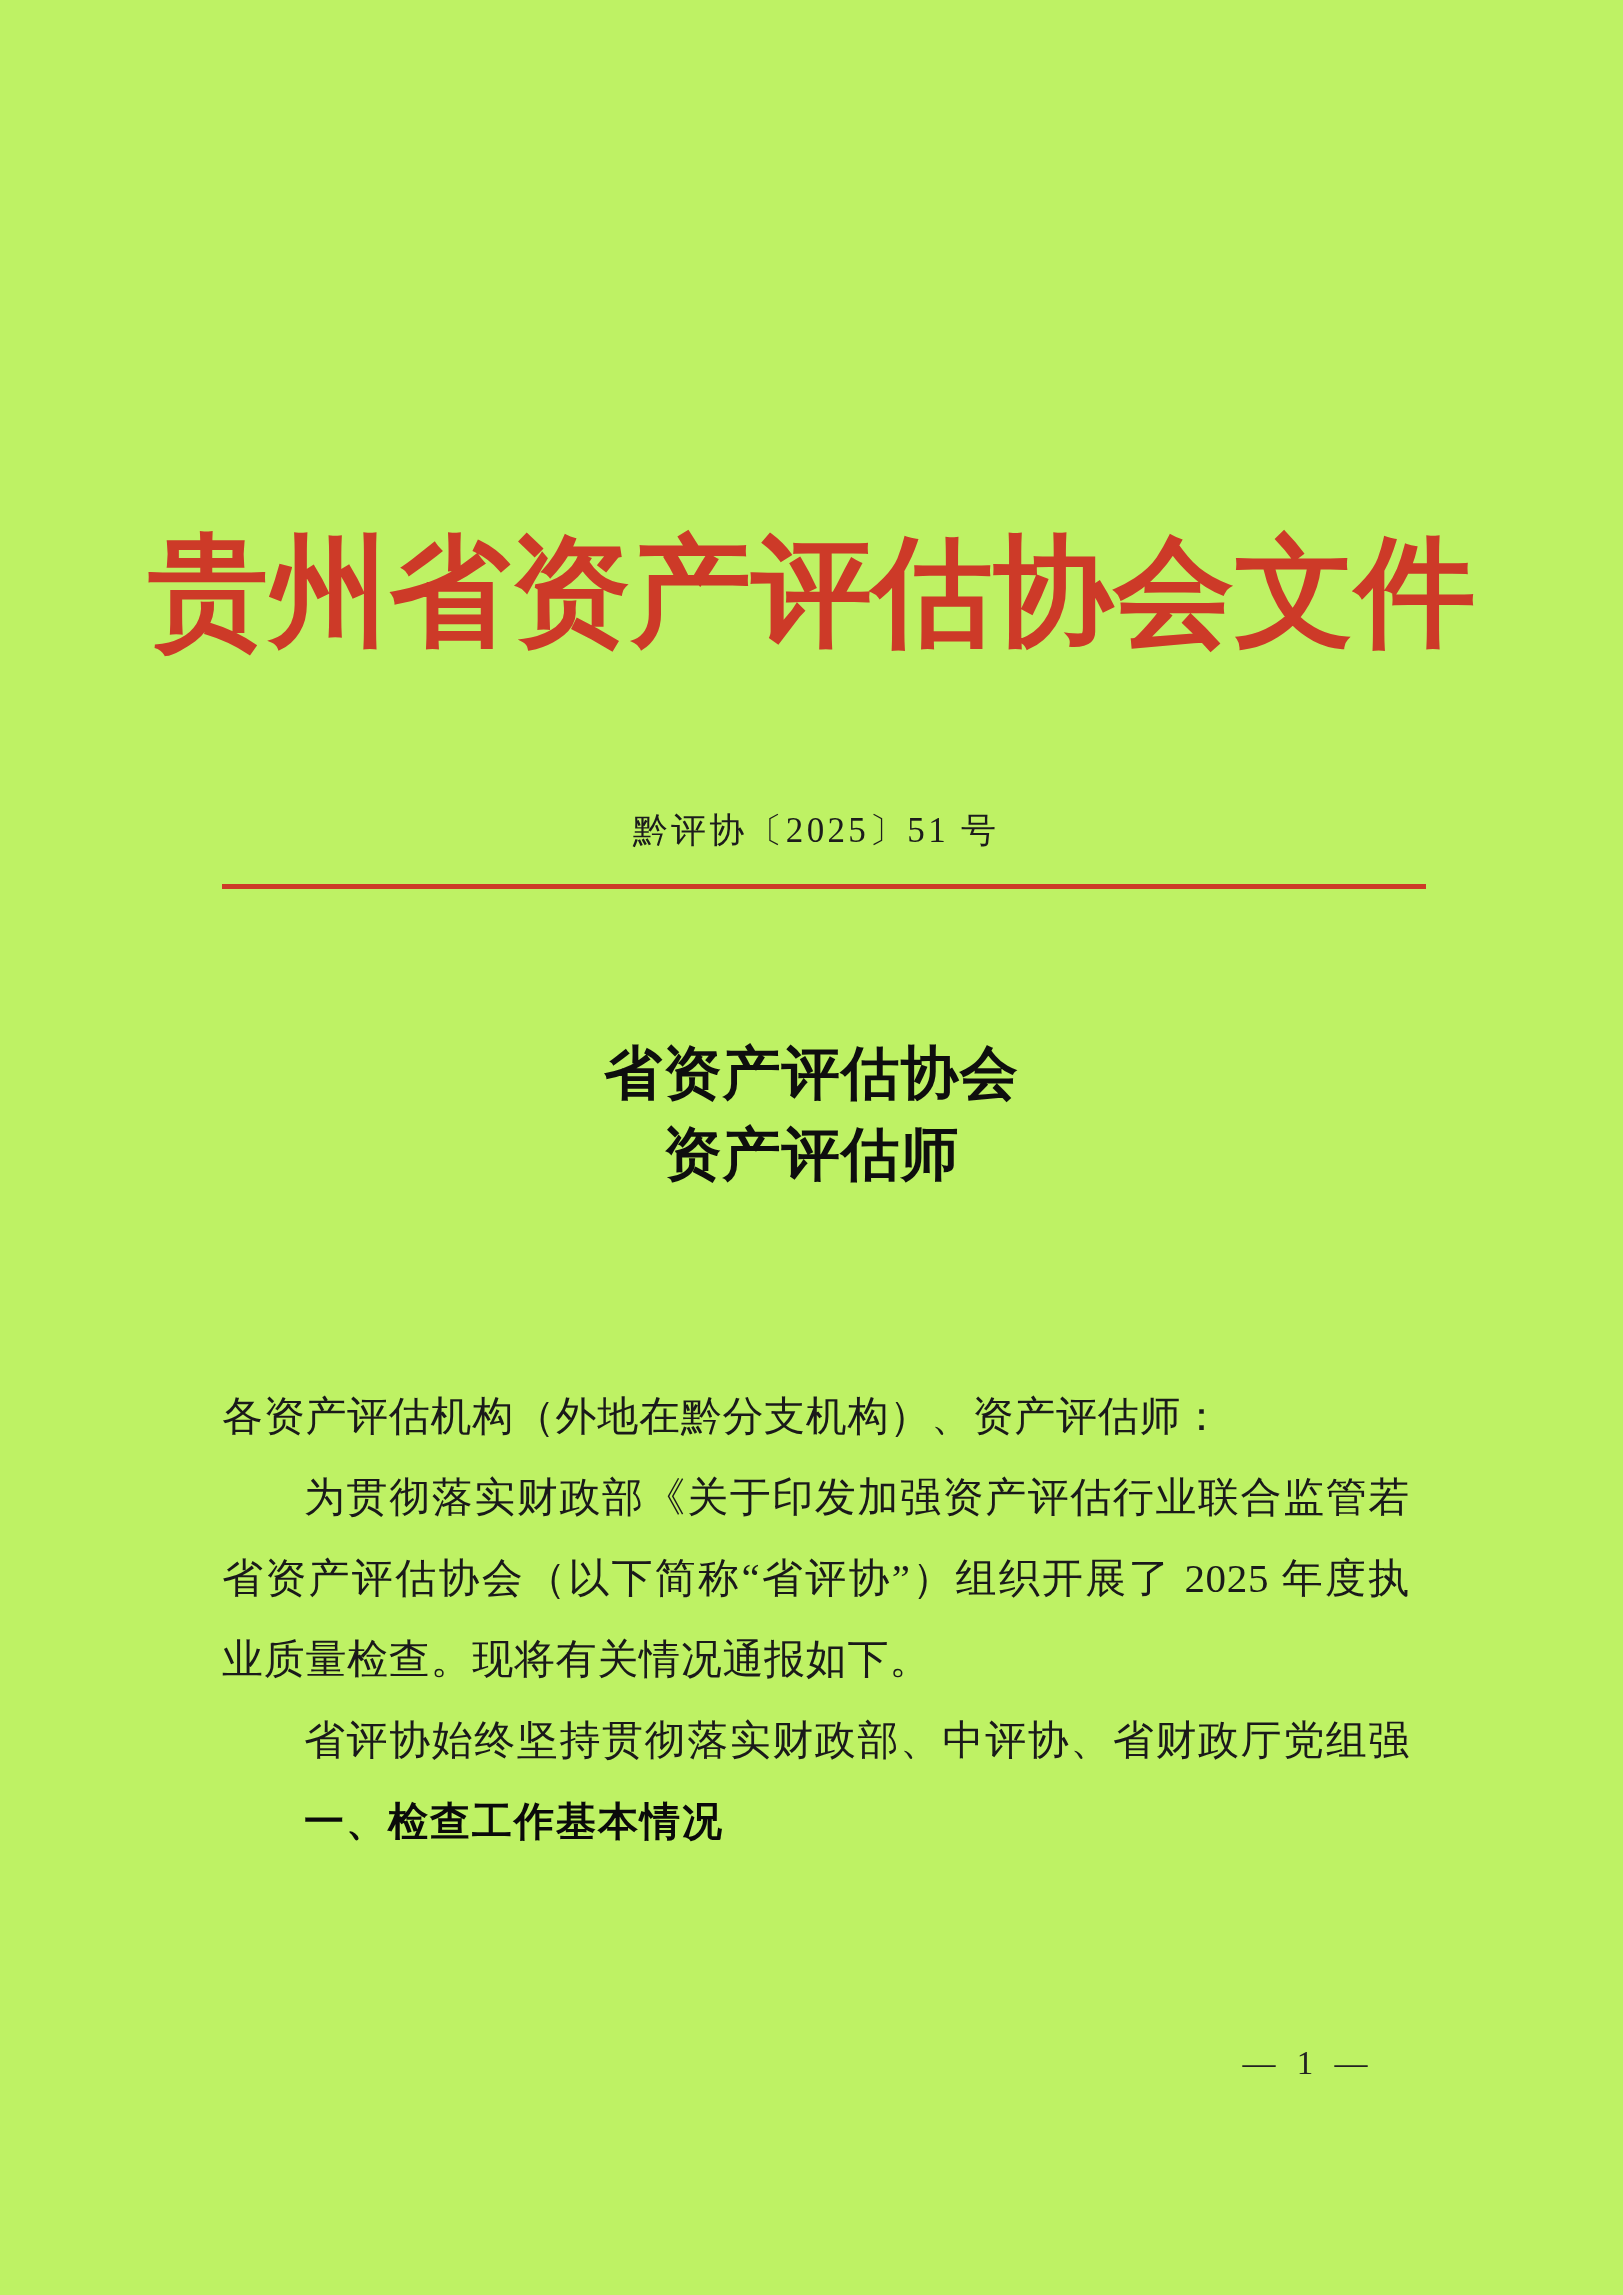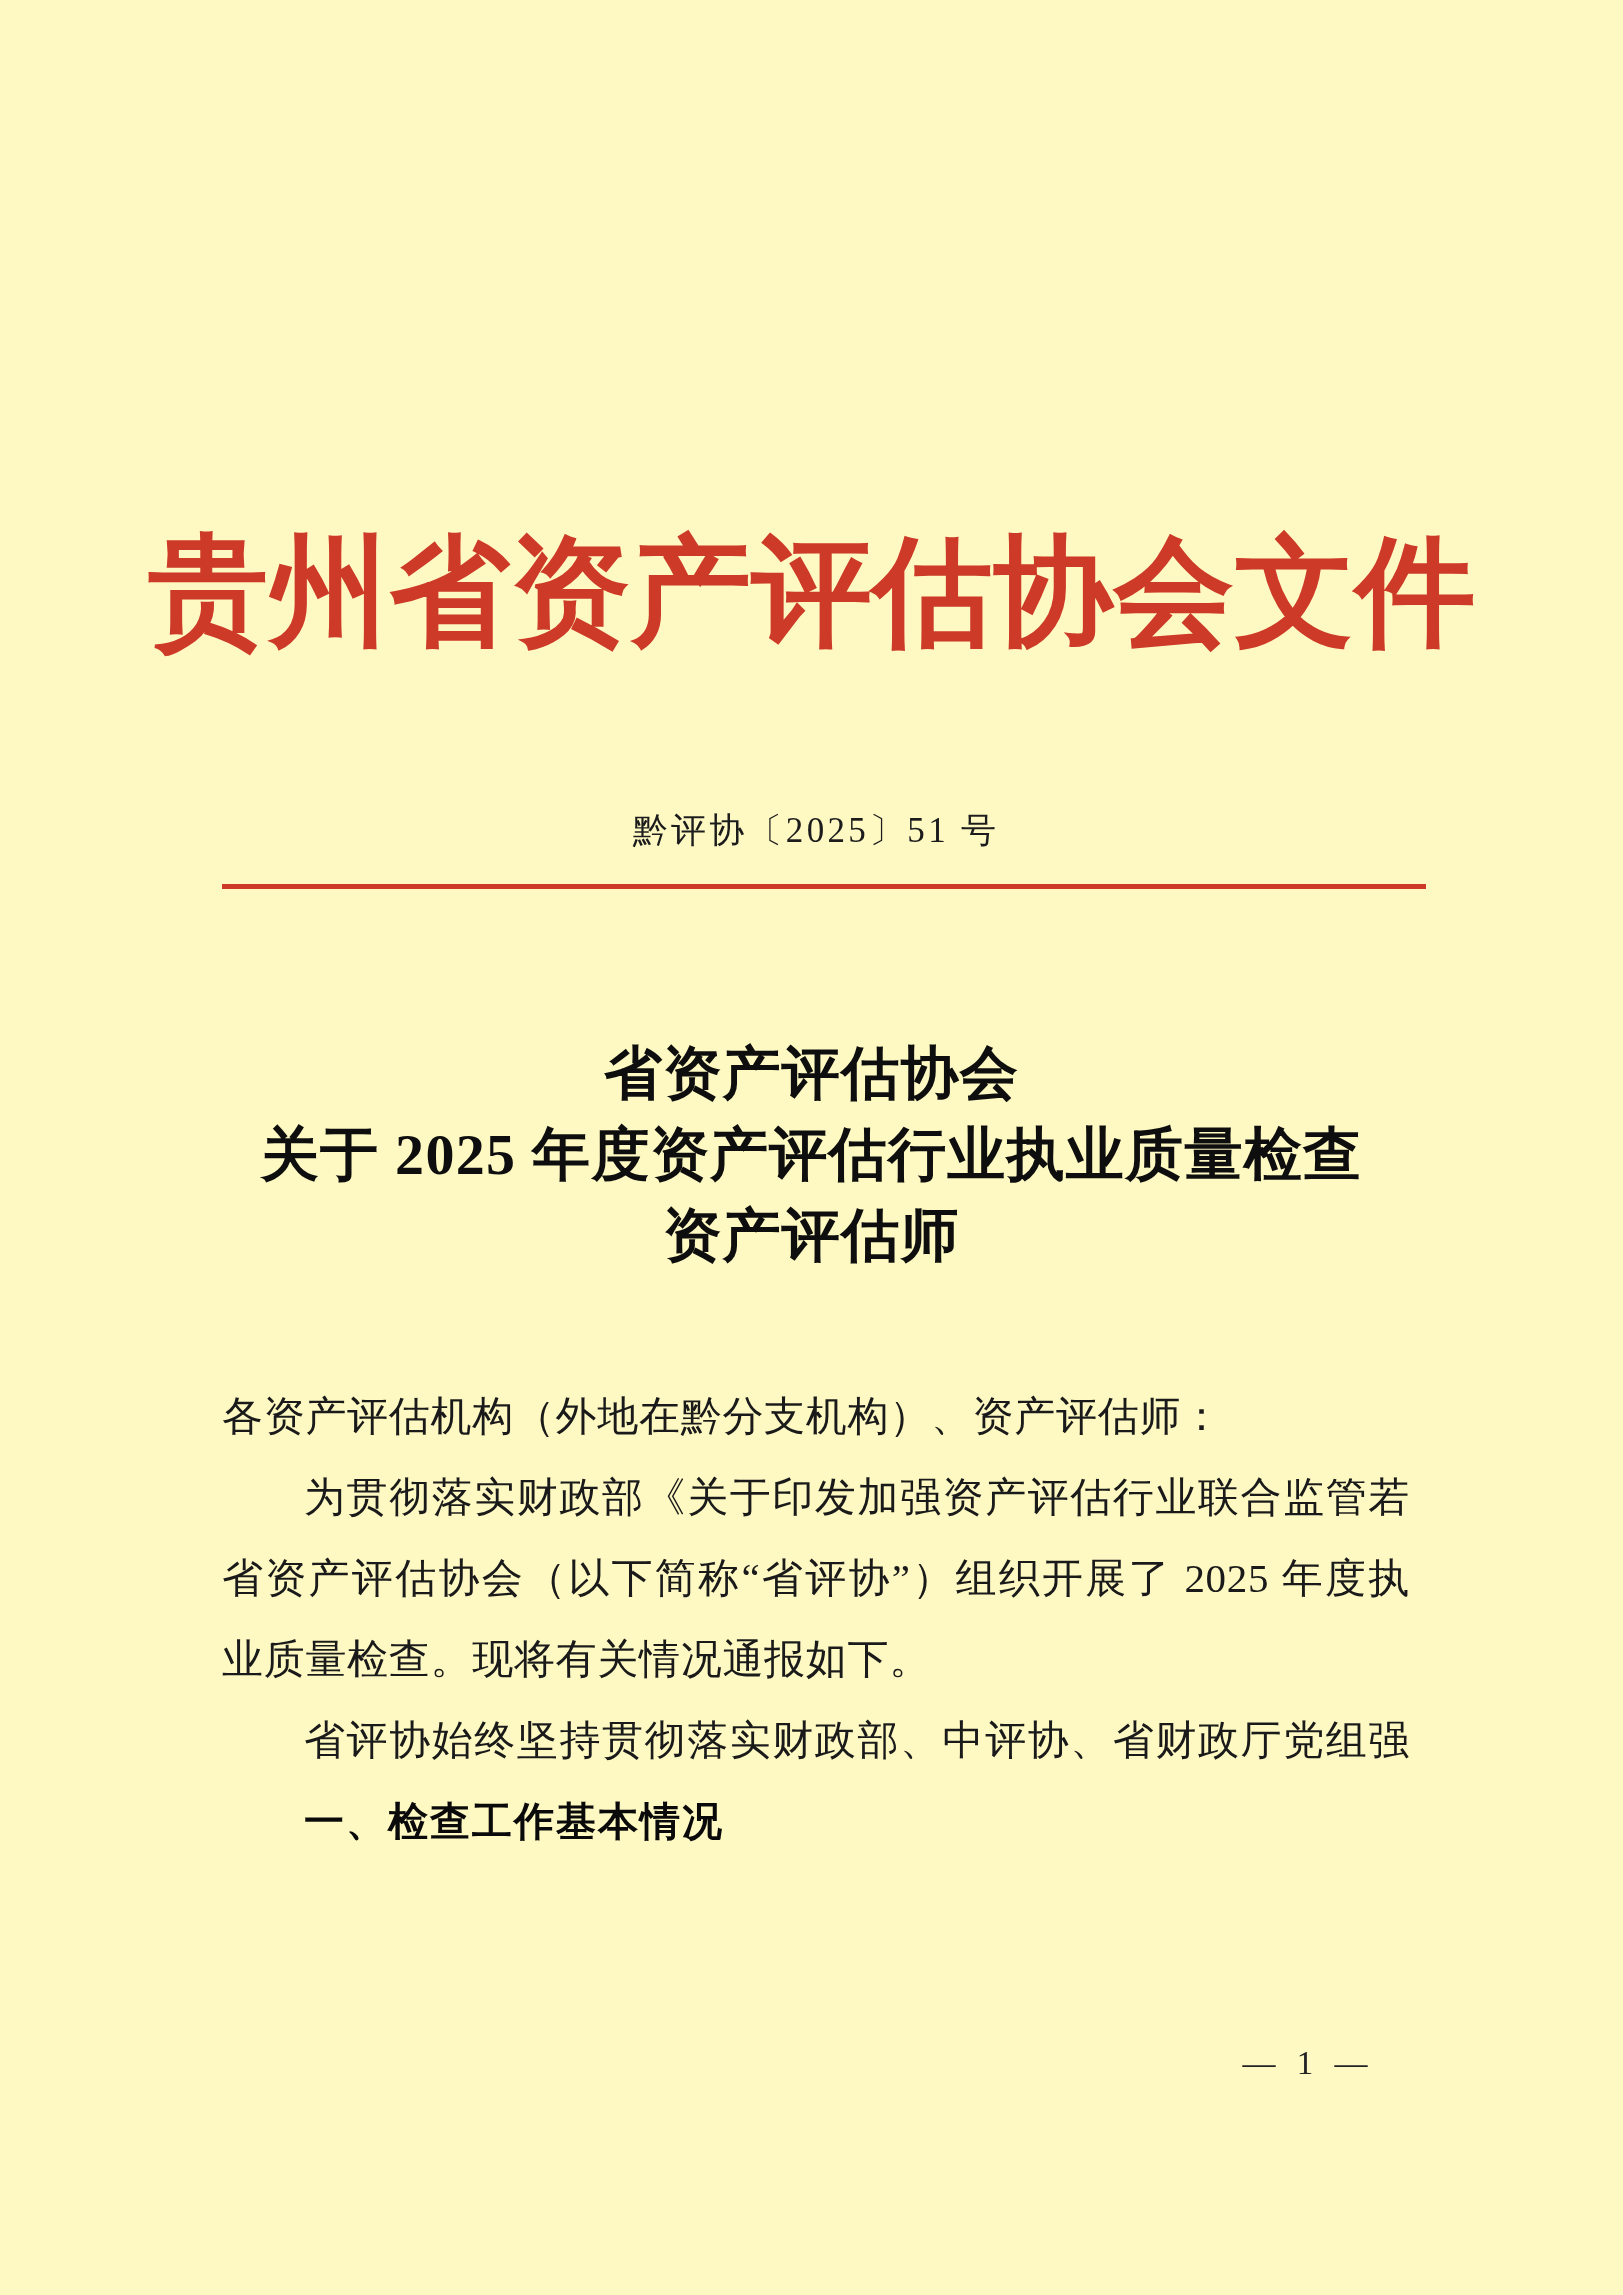--- a/index.html
+++ b/index.html
@@ -4,21 +4,21 @@
 <style>
   html, body {
     margin: 0;
     padding: 0;
     background: #f7f6f4;
   }
   .page {
     position: relative;
     width: 1624px;
     height: 2295px;
-    background: #fef9c3;
+    background: #bef264;
     font-family: "Liberation Serif", serif;
     color: #161616;
     overflow: hidden;
   }
   .masthead {
     position: absolute;
     top: 523px;
     left: 0;
     width: 100%;
     text-align: center;
@@ -103,21 +103,20 @@
 <div class="page">
 
   <div class="masthead">贵州省资产评估协会文件</div>
 
   <div class="doc-number">黔评协〔2025〕51 号</div>
 
   <div class="red-rule"></div>
 
   <div class="notice-title">
     <div>省资产评估协会</div>
-    <div>关于 2025 年度资产评估行业执业质量检查</div>
     <div>资产评估师</div>
   </div>
 
   <div class="body-block">
     <div class="line">各资产评估机构（外地在黔分支机构）、资产评估师：</div>
     <div class="line indent justify">为贯彻落实财政部《关于印发加强资产评估行业联合监管若</div>
     <div class="line justify">省资产评估协会（以下简称“省评协”）组织开展了 2025 年度执</div>
     <div class="line">业质量检查。现将有关情况通报如下。</div>
     <div class="line indent justify">省评协始终坚持贯彻落实财政部、中评协、省财政厅党组强</div>
     <div class="line indent heading">一、检查工作基本情况</div>

